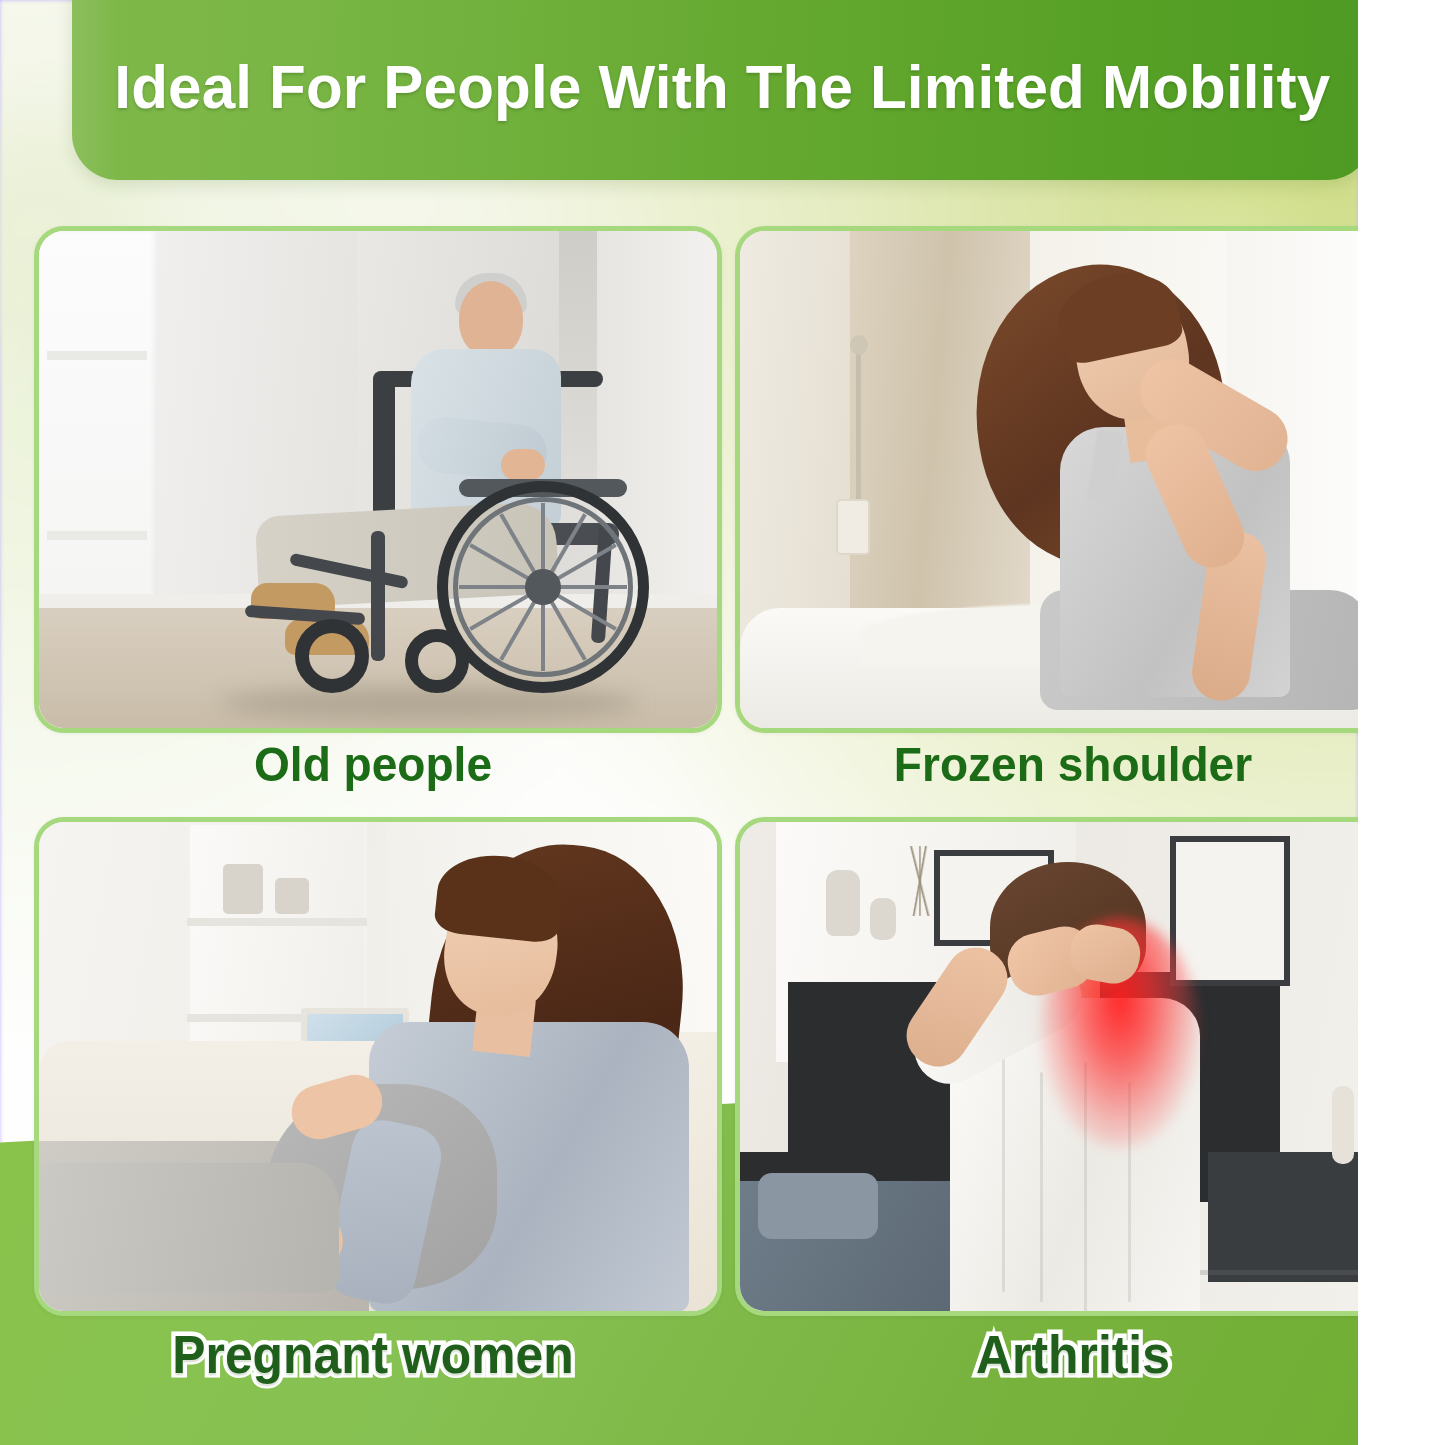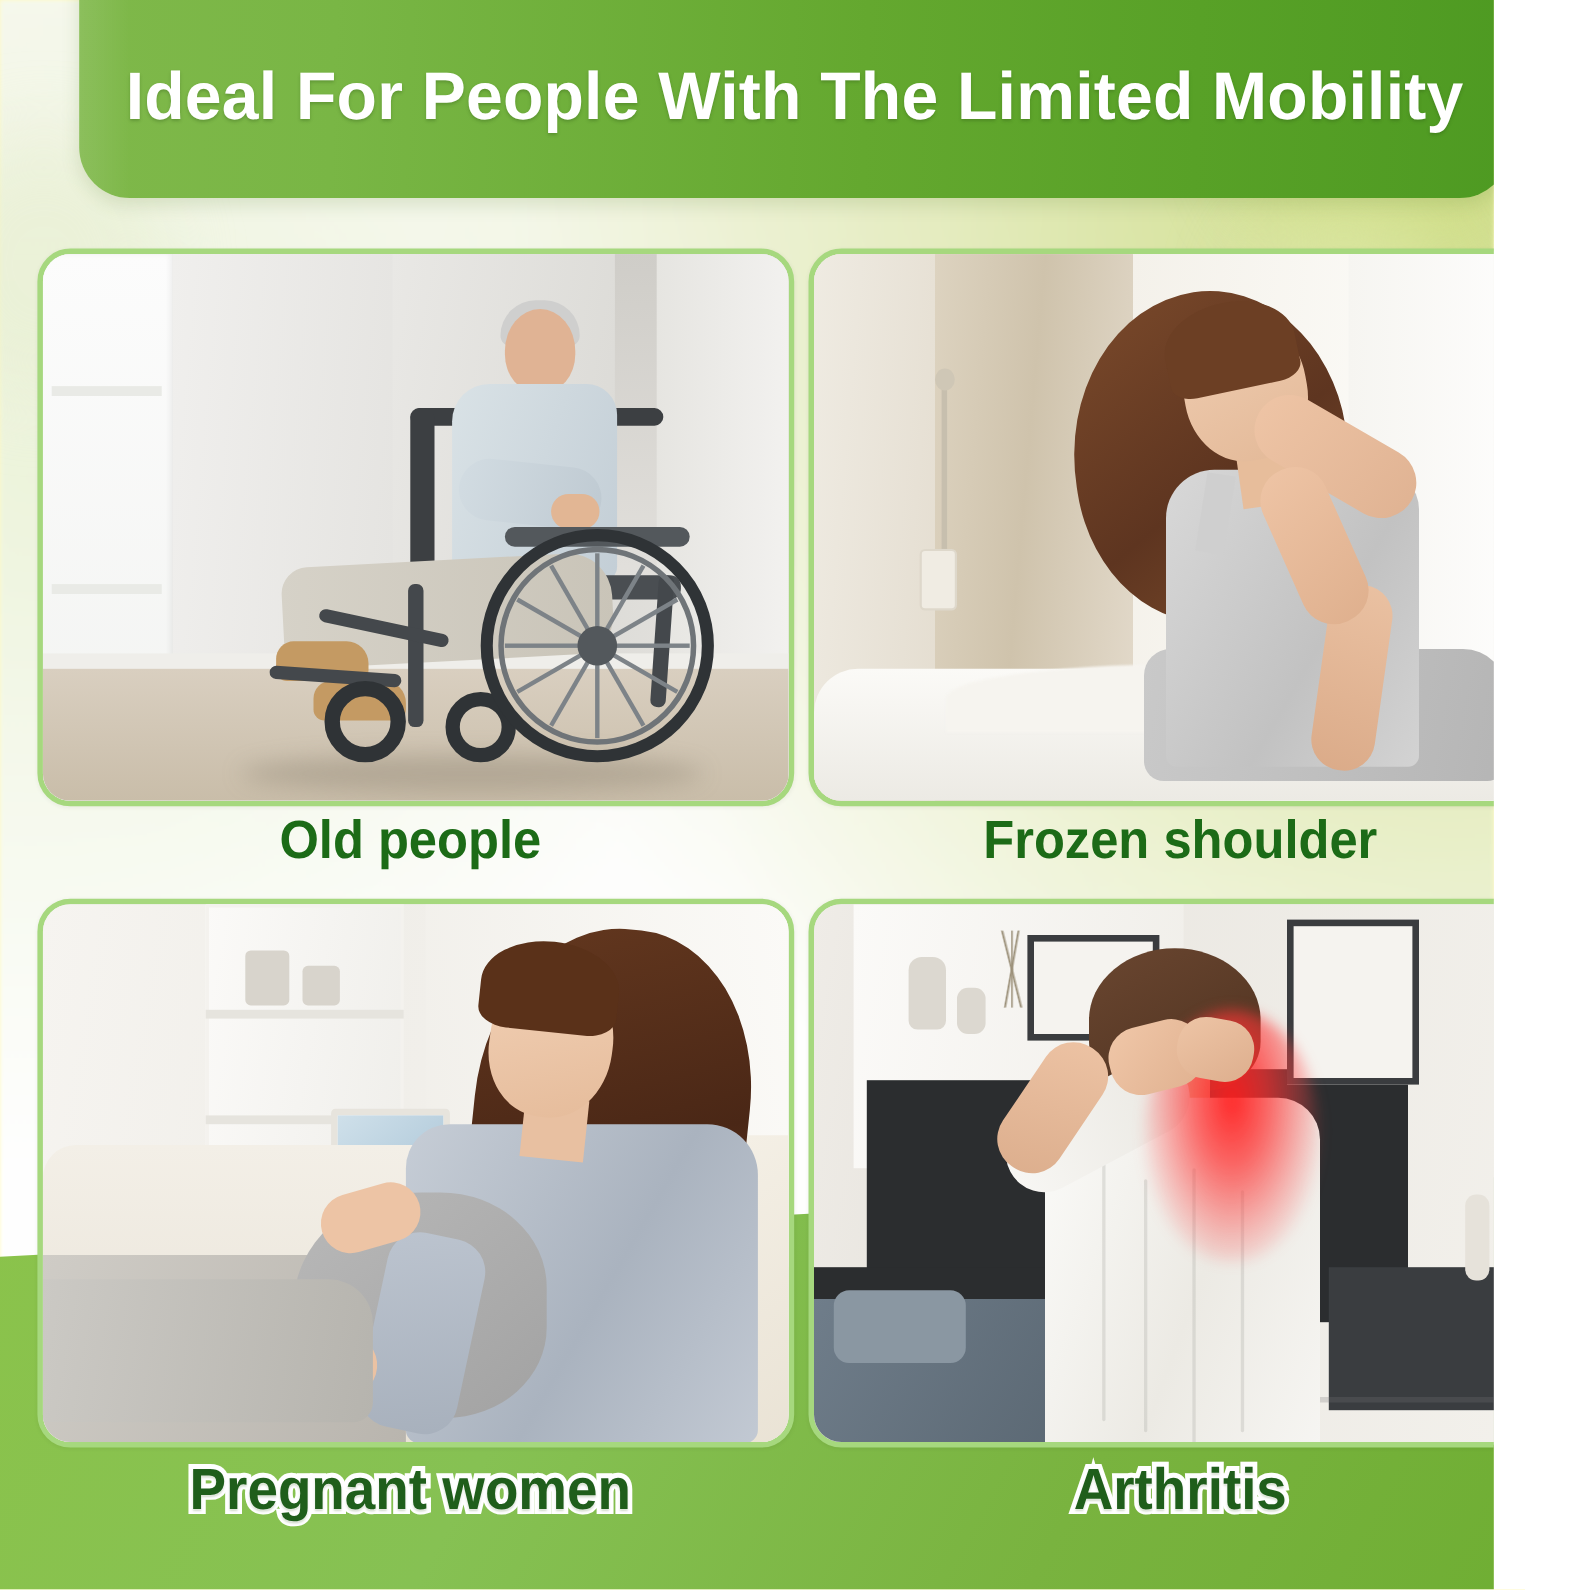--- a/index.html
+++ b/index.html
@@ -12,21 +12,21 @@
     overflow: hidden;
     font-family: "Liberation Sans", sans-serif;
     background: #ffffff;
   }
 
   #stage {
     position: relative;
     width: 1358px;
     height: 1445px;
     overflow: hidden;
-    background: #fef9c3;
+    background: #c4b5fd;
   }
 
   
   .bg-layer {
     position: absolute;
     inset: 0;
     background:
       radial-gradient(circle at 97% 16%, rgba(208,222,140,0.85) 0%, rgba(225,233,178,0.45) 26%, rgba(255,255,255,0) 52%),
       radial-gradient(circle at 88% 6%,  rgba(196,214,118,0.55) 0%, rgba(255,255,255,0) 40%),
       radial-gradient(circle at 100% 40%, rgba(214,228,160,0.55) 0%, rgba(255,255,255,0) 45%),

